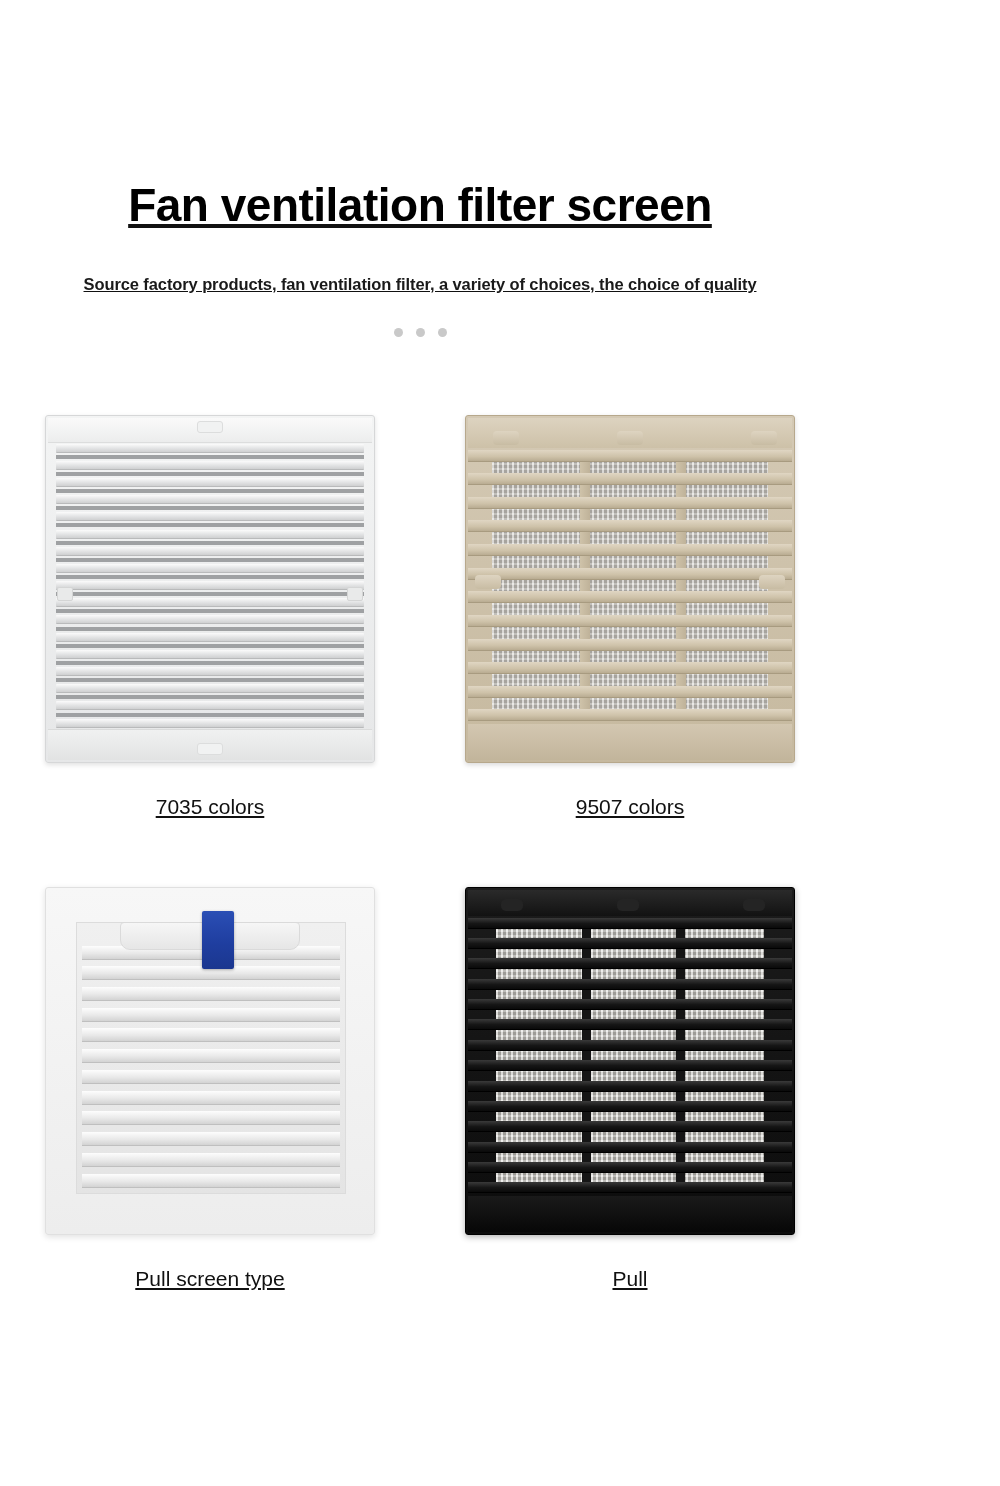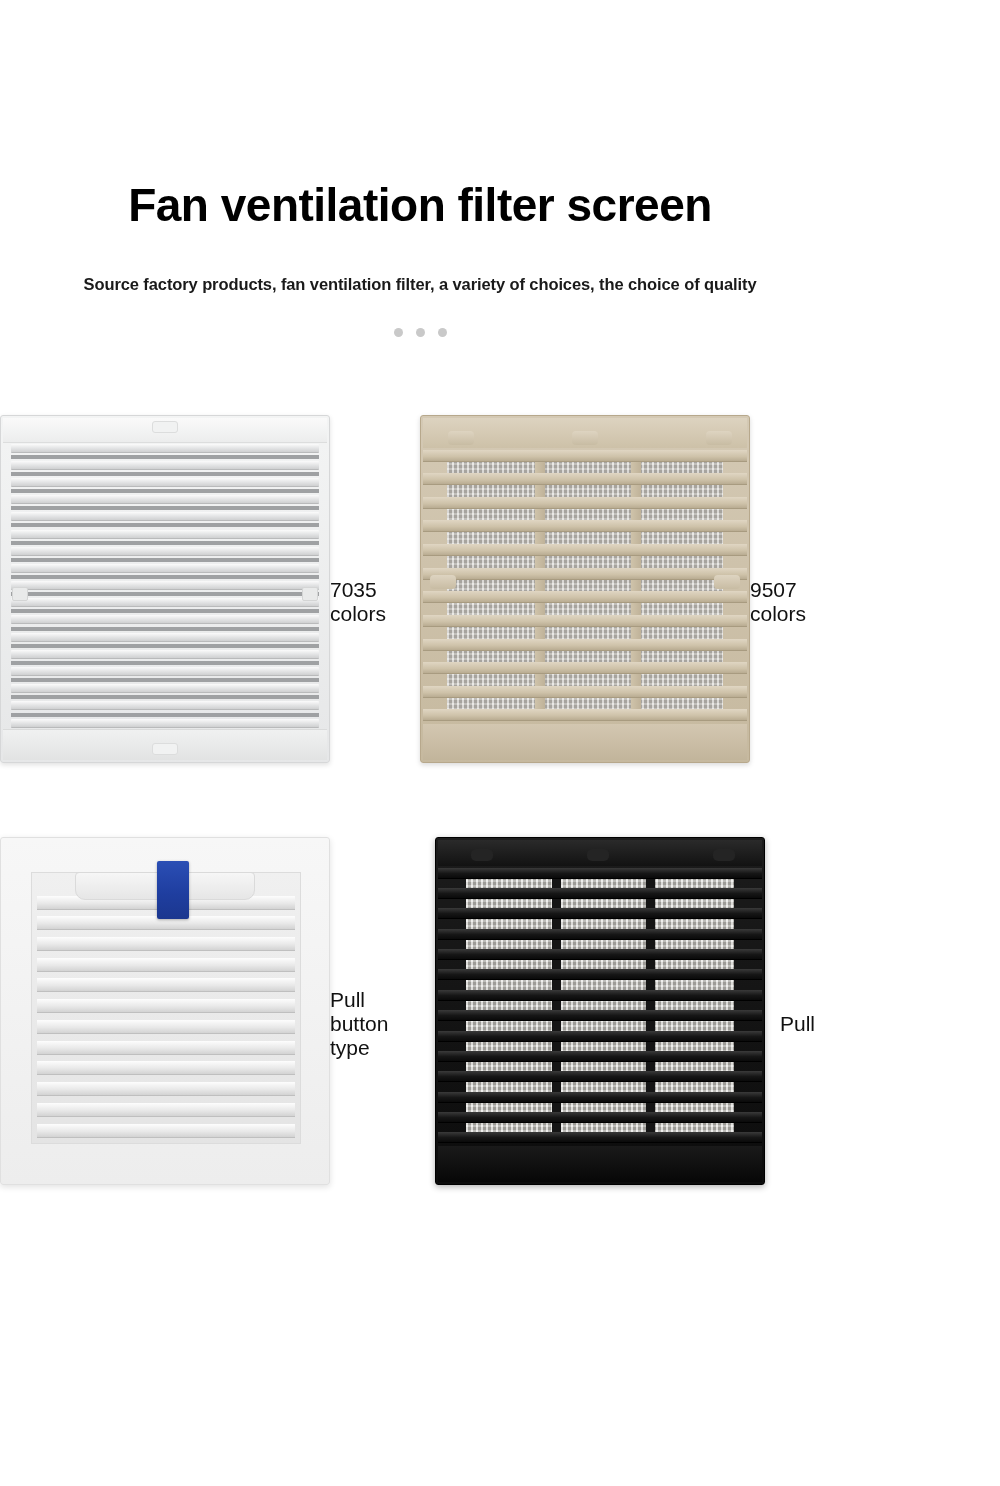--- a/index.html
+++ b/index.html
@@ -12,20 +12,21 @@
     background: #ffffff;
     font-family: "Liberation Sans", sans-serif;
     color: #111111;
     overflow: hidden;
   }
   .page {
     position: relative;
     width: 840px;
     height: 1486px;
     box-sizing: border-box;
+    text-decoration: underline;
   }
 
   
   .header {
     padding-top: 180px;
     text-align: center;
   }
   .title {
     font-size: 46px;
     font-weight: bold;
@@ -57,20 +58,21 @@
   
   .grid {
     margin-top: 72px;
     display: grid;
     grid-template-columns: 1fr 1fr;
     grid-template-rows: auto auto;
     row-gap: 62px;
   }
   .cell {
     display: flex;
+    flex-direction: column;
     align-items: center;
   }
   .photo {
     width: 360px;
     height: 360px;
     position: relative;
     display: flex;
     align-items: center;
     justify-content: center;
     background: #ffffff;
@@ -449,21 +451,21 @@
               <div class="slat"></div>
               <div class="slat"></div>
               <div class="slat"></div>
               <div class="slat"></div>
             </div>
             <div class="handle-plate"></div>
           </div>
           <div class="blue-tab"></div>
         </div>
       </div>
-      <div class="caption">Pull button type</div>
+      <div class="caption">Pull screen type</div>
     </div>
 
     <div class="cell">
       <div class="photo">
         <div class="grille gblack">
           <div class="frame">
             <div class="inner">
               <div class="mesh"></div>
               <div class="divider d1"></div>
               <div class="divider d2"></div>

